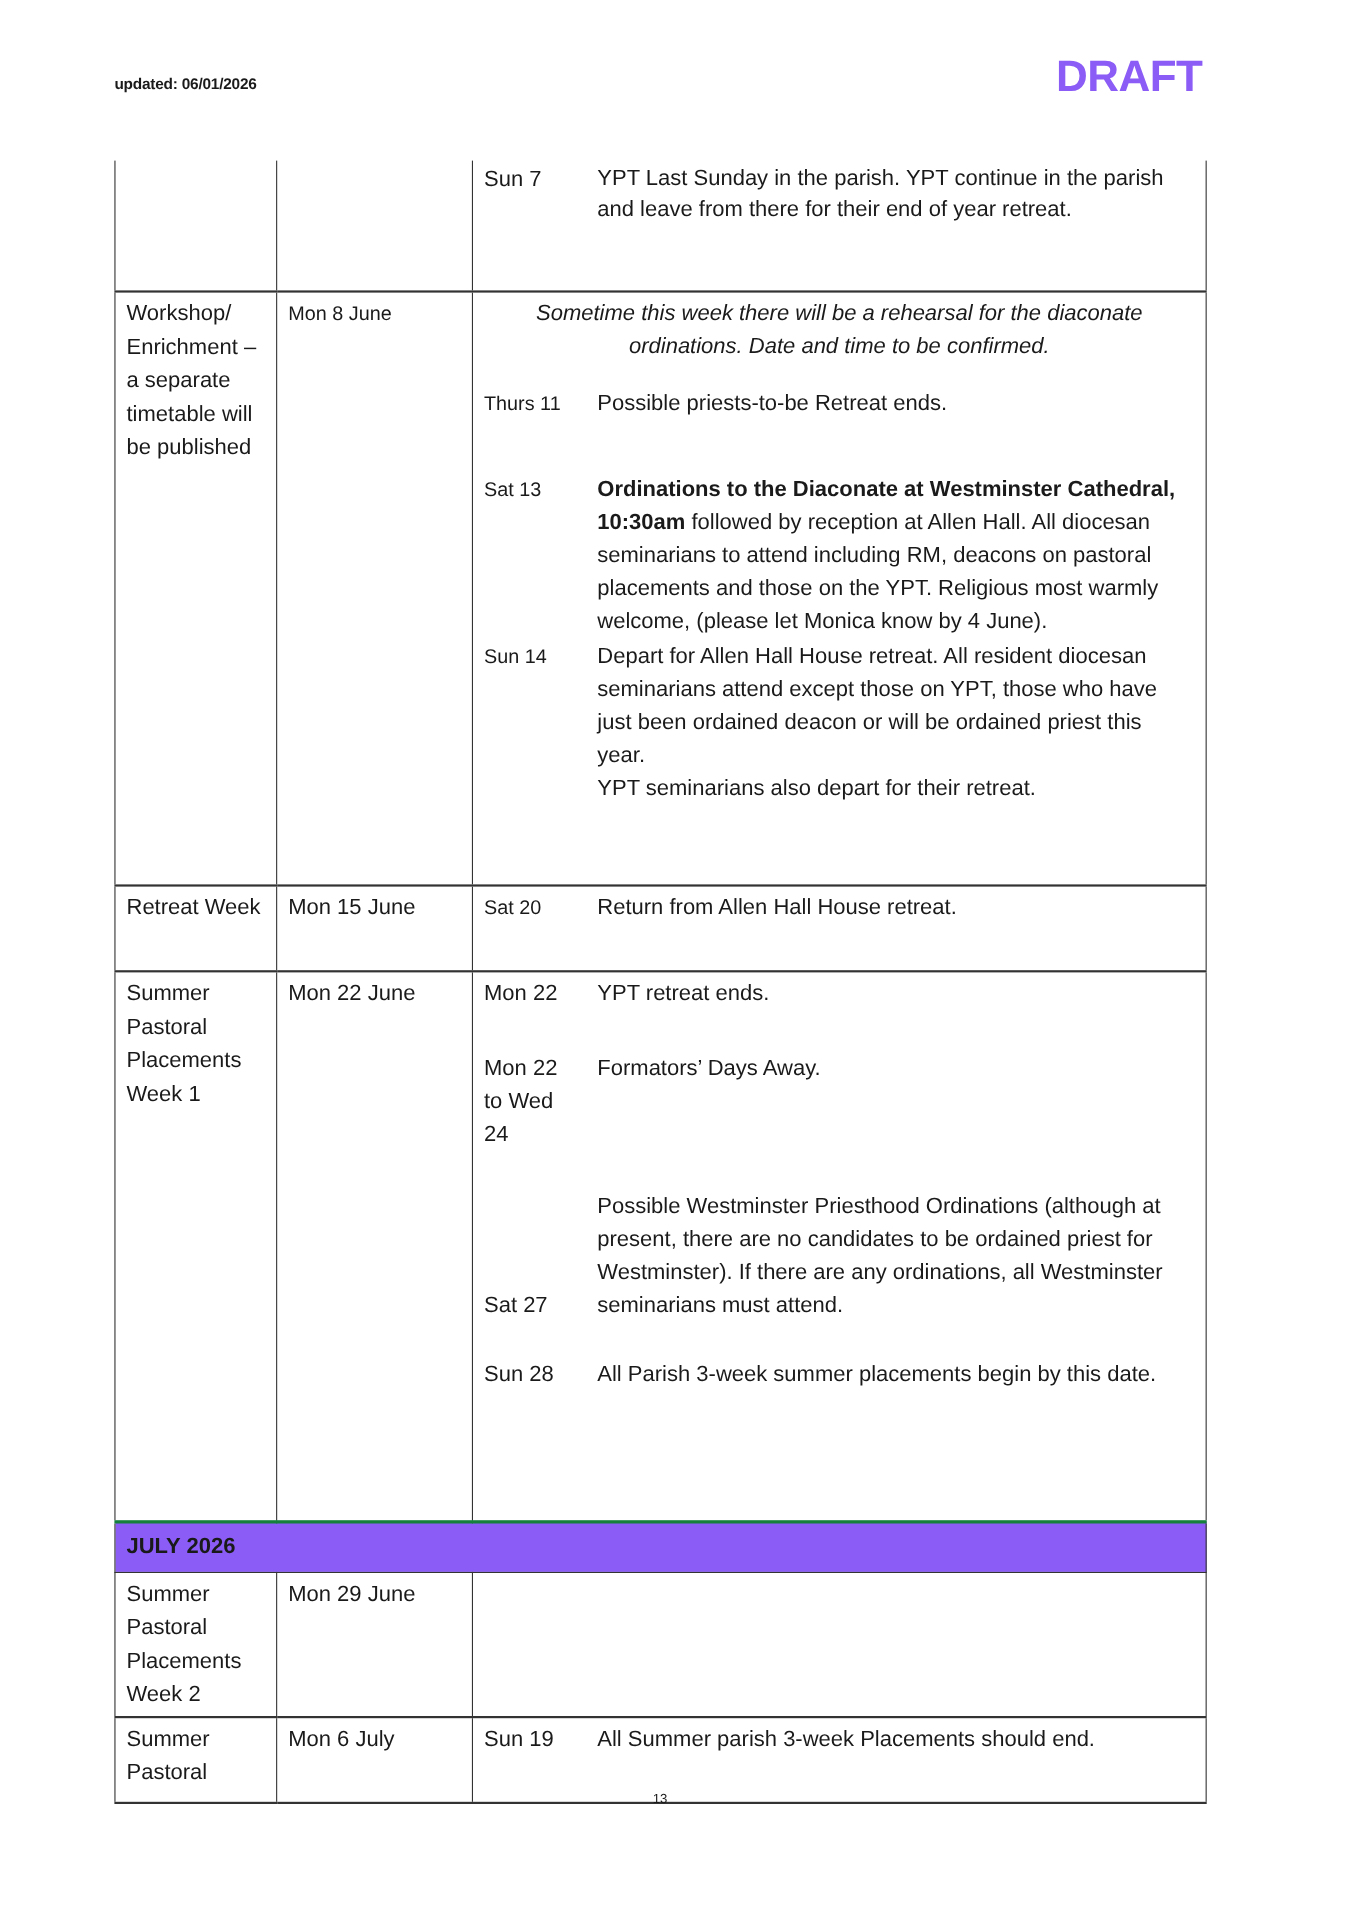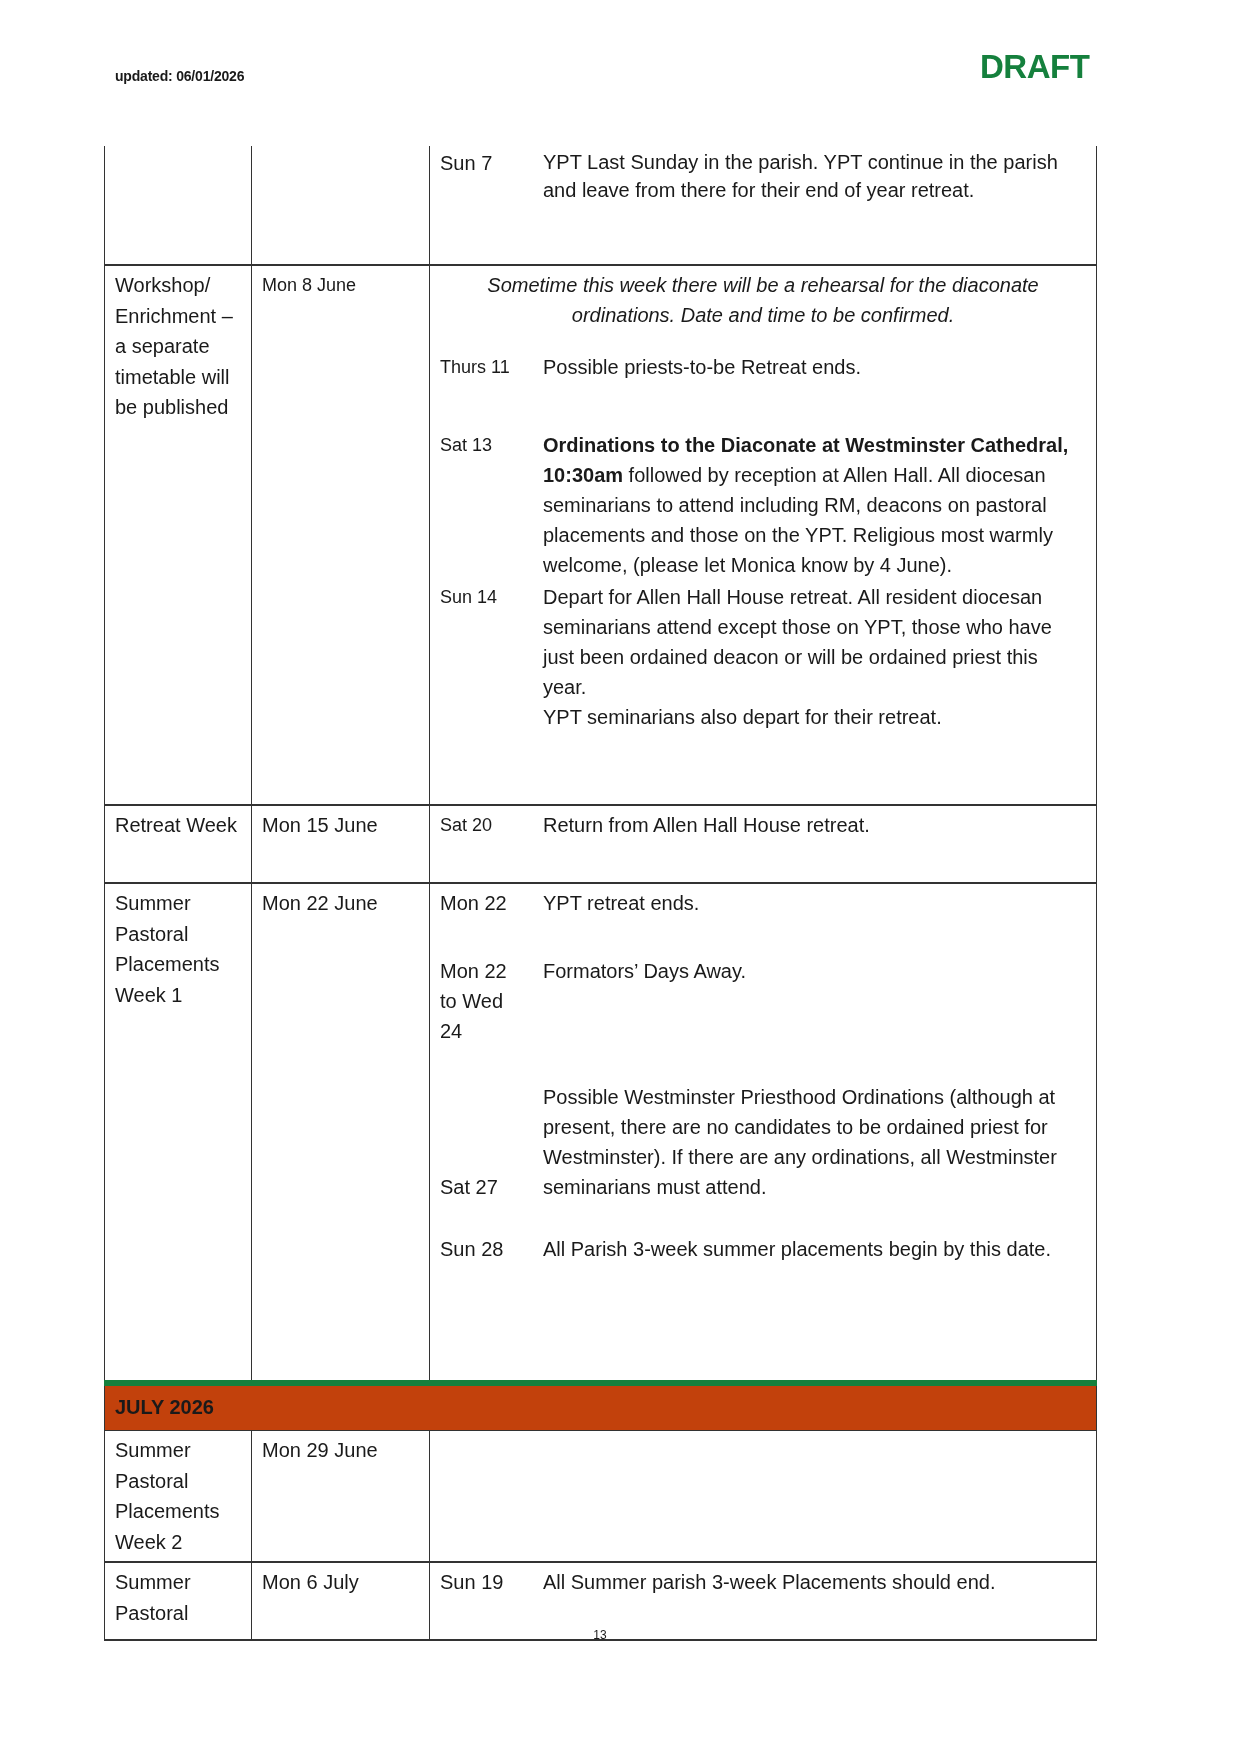--- a/index.html
+++ b/index.html
@@ -1,26 +1,26 @@
 <!DOCTYPE html>
 <html><head>
 <meta charset="utf-8">
 <style>
   html, body { margin: 0; padding: 0; background: #ffffff; }
   body {
     width: 1241px; height: 1755px; position: relative; overflow: hidden;
     font-family: "Liberation Sans", sans-serif; color: #1a1a1a;
   }
   .updated {
-    position: absolute; left: 115px; top: 68px;
+    position: absolute; left: 104px; top: 68px;
     font-size: 14px; font-weight: bold; letter-spacing: -0.2px;
   }
   .draft {
-    position: absolute; left: 980px; top: 48px;
-    font-size: 33px; font-weight: bold; color: #15803d; letter-spacing: -0.5px;
+    position: absolute; left: 960px; top: 48px;
+    font-size: 40px; font-weight: bold; color: #8b5cf6; letter-spacing: -0.5px;
   }
   .tbl {
     position: absolute; left: 104px; top: 146px; width: 992px;
     border-collapse: collapse; table-layout: fixed;
     font-size: 20px; line-height: 30px;
   }
   .tbl td { vertical-align: top; padding: 4px 10px 4px 10px; border-left: 1px solid #333; border-right: 1px solid #333; }
   .tbl col.c1 { width: 147px; }
   .tbl col.c2 { width: 178px; }
   .tbl col.c3 { width: 667px; }
@@ -31,22 +31,22 @@
   .start-date { line-height: 30px; }
   .start-small { font-size: 18px; }
   .ev { display: flex; margin-top: 0; }
   .ev .d { width: 103px; flex: 0 0 103px; }
   .ev .d.small { font-size: 18px; }
   .ev .t { flex: 1; }
   .it { }
   .b { font-weight: bold; }
   .note-center { font-style: italic; text-align: center; line-height: 30px; }
   .month-band td {
-    background: #c2410c; font-weight: bold; font-size: 20px;
-    border-top: 6px solid #15803d; border-bottom: 1.5px solid #333;
+    background: #8b5cf6; font-weight: bold; font-size: 20px;
+    border-top: 3px solid #15803d; border-bottom: 1.5px solid #333;
     padding: 6px 10px 8px 10px;
   }
   .page-num {
     position: absolute; left: 0; width: 1200px; top: 1628px;
     text-align: center; font-size: 12px;
   }
 </style>
 </head>
 <body>
 

